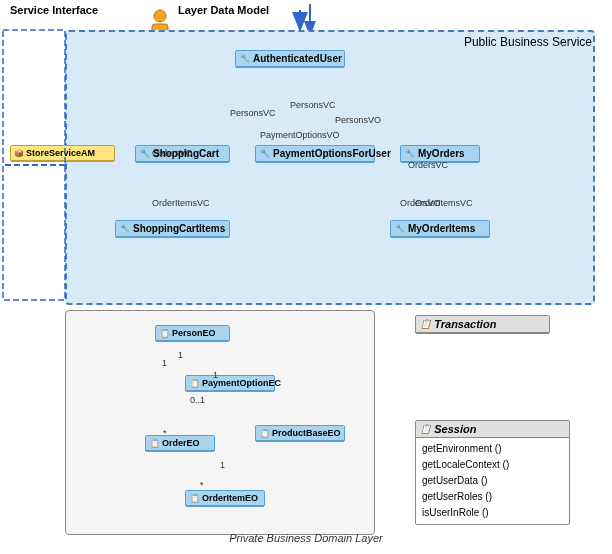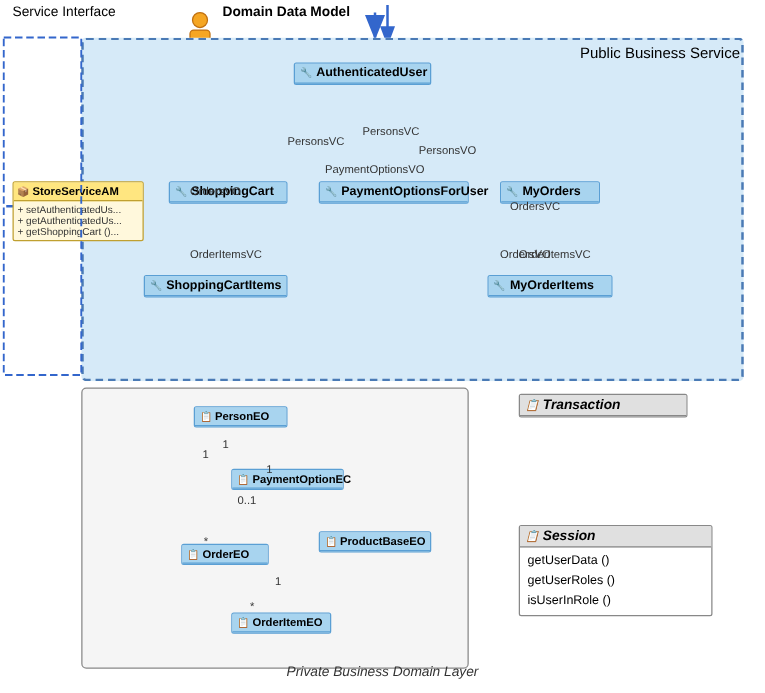--- a/index.html
+++ b/index.html
@@ -342,22 +342,22 @@
 
     <line x1="218" y1="455" x2="255" y2="450" stroke="#555" stroke-width="1" marker-end="url(#arrowhead)"></line>
 
     <line x1="182" y1="460" x2="215" y2="490" stroke="#555" stroke-width="1" marker-end="url(#arrowhead)"></line>
 
     <line x1="282" y1="448" x2="258" y2="493" stroke="#555" stroke-width="1" marker-end="url(#arrowhead)"></line>
 
     <line x1="300" y1="10" x2="300" y2="32" stroke="#3366cc" stroke-width="2" marker-end="url(#arrowhead-filled)"></line>
   </svg>
 
-  <div style="position:absolute; top:4px; left:10px; font-size:11px; font-weight:normal;">Service Interface</div>
-  <div style="position:absolute; top:4px; left:178px; font-size:11px; font-weight:bold;">Domain Data Model</div>
+  <div style="position:absolute; top:4px; left:10px; font-size:11px; font-weight:bold;">Service Interface</div>
+  <div style="position:absolute; top:4px; left:178px; font-size:11px; font-weight:bold;">Layer Data Model</div>
 
   <div class="person-icon" style="position:absolute; top:8px; left:148px;">
     <svg width="24" height="32" viewBox="0 0 24 32">
       <circle cx="12" cy="8" r="6" fill="#f5a623" stroke="#c07010" stroke-width="1"></circle>
       <rect x="4" y="16" width="16" height="14" rx="3" fill="#f5a623" stroke="#c07010" stroke-width="1"></rect>
     </svg>
   </div>
 
   <div style="position:absolute; top:4px; left:300px;">
     <svg width="20" height="30">
@@ -371,25 +371,20 @@
   </div>
 
   <div class="public-service-box"></div>
   <div class="public-service-label">Public Business Service</div>
 
   <div class="box-store-service">
     <div class="box-store-service-header">
       <span style="font-size:8px;">📦</span>
       <span>StoreServiceAM</span>
     </div>
-    <div class="box-store-service-body">
-      <div>+ setAuthenticatedUs...</div>
-      <div>+ getAuthenticatedUs...</div>
-      <div>+ getShoppingCart ()...</div>
-    </div>
   </div>
 
   <div class="uml-box box-authenticated-user">
     <div class="uml-box-header">
       <span style="font-size:8px;">🔧</span>
       <span>AuthenticatedUser</span>
     </div>
   </div>
 
   <div class="uml-box box-shopping-cart">
@@ -489,20 +484,22 @@
       <span>Transaction</span>
     </div>
   </div>
 
   <div class="box-session">
     <div class="box-session-header">
       <span style="font-size:9px;">📋</span>
       <span>Session</span>
     </div>
     <div class="box-session-body">
+      <div>getEnvironment ()</div>
+      <div>getLocaleContext ()</div>
       <div>getUserData ()</div>
       <div>getUserRoles ()</div>
       <div>isUserInRole ()</div>
     </div>
   </div>
 
   <svg style="position:absolute; top:0; left:0; width:70px; height:320px; pointer-events:none;">
     <rect x="3" y="30" width="62" height="270" fill="none" stroke="#3366cc" stroke-width="1.5" stroke-dasharray="6,3"></rect>
   </svg>
 

